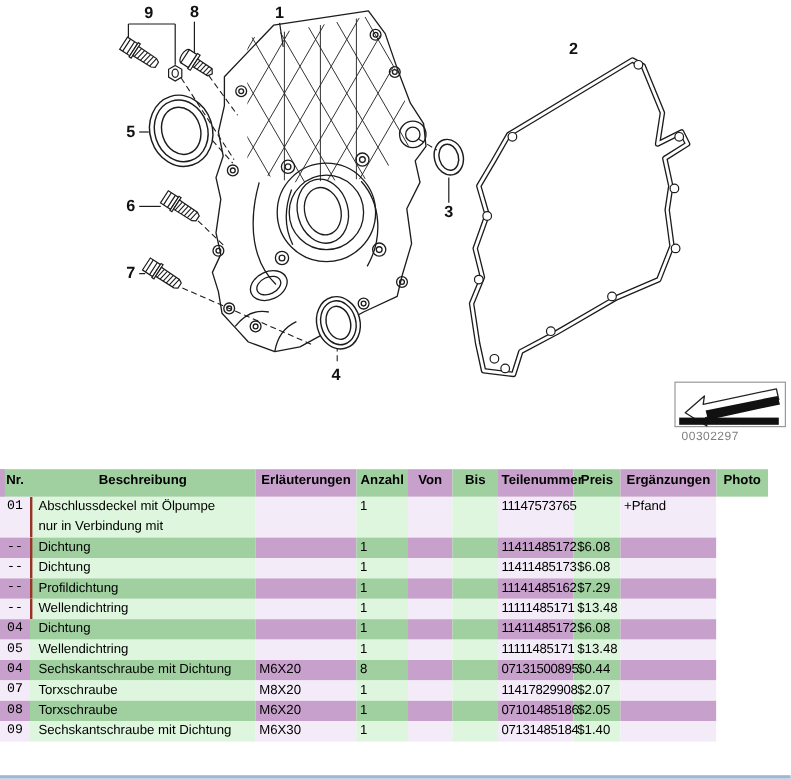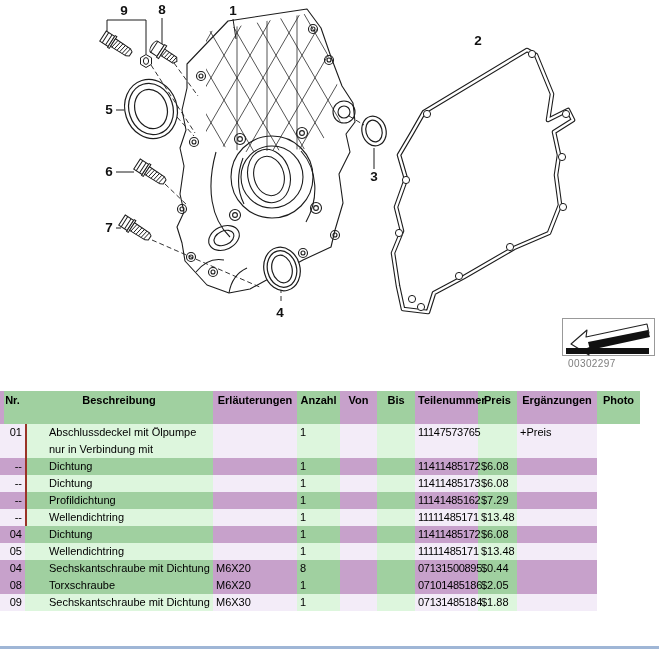--- a/index.html
+++ b/index.html
@@ -11,38 +11,38 @@
   .diagram-wrap{position:absolute;top:0;left:0;width:659px;height:391px;}
   svg text.callout{font-family:"Liberation Sans",sans-serif;font-size:13.5px;font-weight:bold;fill:#111;}
   svg text.stampnum{font-family:"Liberation Sans",sans-serif;font-size:10px;fill:#7d7d7d;letter-spacing:.4px;}
   
   table.parts{
     position:absolute;top:391px;left:0;width:640px;
     border-collapse:collapse;table-layout:fixed;
     font-size:11px;line-height:17px;
   }
   table.parts th,table.parts td{padding:0 3px;margin:0;vertical-align:top;overflow:visible;white-space:nowrap;}
-  table.parts th{height:33px;line-height:18px;font-weight:bold;text-align:center;font-size:11px;}
+  table.parts th{height:23px;line-height:18px;font-weight:bold;text-align:center;font-size:11px;}
   table.parts td{height:17px;}
   th.colG{background:var(--strong-green);}
   th.colP{background:var(--strong-purple);}
   th.c0{background:var(--strong-green);box-shadow:inset 4px 0 0 var(--strong-purple);text-align:left;padding-left:6px;}
   th.c9{background:var(--strong-green);}
   tr.strong td.colG{background:var(--strong-green);}
   tr.strong td.colP{background:var(--strong-purple);}
   tr.pale td.colG{background:var(--pale-green);}
   tr.pale td.colP{background:var(--pale-purple);}
   td.photo{background:#fff;}
-  td.c0{text-align:right;padding:0 2px;}
+  td.c0{text-align:center;padding:0 2px;font-family:Liberation Mono, monospace;}
   td.c3{padding-left:7px;}
   td.tn{padding-left:2px;letter-spacing:-0.3px;}
   td.price{text-align:left;padding-right:2px;}
   tr.grouped td.c1{box-shadow:inset 2px 0 0 var(--group-bar);}
   td.desc{white-space:normal;}
-  .desc-main,.desc-note{white-space:nowrap;line-height:17px;padding-left:21px;}
+  .desc-main,.desc-note{white-space:nowrap;line-height:17px;padding-left:4px;}
   
   .bottom-line{position:absolute;left:0;top:646px;width:659px;height:3px;background:var(--bottom-line);}
 </style>
 </head>
 <body>
 
 <div class="diagram-wrap">
 <svg width="659" height="391" viewBox="0 0 659 391" xmlns="http://www.w3.org/2000/svg">
   <defs>
     <g id="hexbolt" fill="#fff" stroke="#1c1c1c" stroke-width="1">
@@ -241,21 +241,21 @@
     <td class="c1 colG desc">
       <div class="desc-main">Abschlussdeckel mit Ölpumpe</div>
       <div class="desc-note">nur in Verbindung mit</div>
     </td>
     <td class="c2 colP"></td>
     <td class="c3 colG">1</td>
     <td class="c4 colP"></td>
     <td class="c5 colG"></td>
     <td class="c6 colP tn">11147573765</td>
     <td class="c7 colG price"></td>
-    <td class="c8 colP">+Preis</td>
+    <td class="c8 colP">+Pfand</td>
     <td class="c9 photo"></td>
   </tr>
       <tr class="strong grouped">
     <td class="c0 colP">--</td>
     <td class="c1 colG desc">
       <div class="desc-main">Dichtung</div>
 
     </td>
     <td class="c2 colP"></td>
     <td class="c3 colG">1</td>
@@ -349,20 +349,35 @@
     </td>
     <td class="c2 colP">M6X20</td>
     <td class="c3 colG">8</td>
     <td class="c4 colP"></td>
     <td class="c5 colG"></td>
     <td class="c6 colP tn">07131500895</td>
     <td class="c7 colG price">$0.44</td>
     <td class="c8 colP"></td>
     <td class="c9 photo"></td>
   </tr>
+      <tr class="pale">
+    <td class="c0 colP">07</td>
+    <td class="c1 colG desc">
+      <div class="desc-main">Torxschraube</div>
+
+    </td>
+    <td class="c2 colP">M8X20</td>
+    <td class="c3 colG">1</td>
+    <td class="c4 colP"></td>
+    <td class="c5 colG"></td>
+    <td class="c6 colP tn">11417829908</td>
+    <td class="c7 colG price">$2.07</td>
+    <td class="c8 colP"></td>
+    <td class="c9 photo"></td>
+  </tr>
       <tr class="strong">
     <td class="c0 colP">08</td>
     <td class="c1 colG desc">
       <div class="desc-main">Torxschraube</div>
 
     </td>
     <td class="c2 colP">M6X20</td>
     <td class="c3 colG">1</td>
     <td class="c4 colP"></td>
     <td class="c5 colG"></td>
@@ -375,20 +390,20 @@
     <td class="c0 colP">09</td>
     <td class="c1 colG desc">
       <div class="desc-main">Sechskantschraube mit Dichtung</div>
 
     </td>
     <td class="c2 colP">M6X30</td>
     <td class="c3 colG">1</td>
     <td class="c4 colP"></td>
     <td class="c5 colG"></td>
     <td class="c6 colP tn">07131485184</td>
-    <td class="c7 colG price">$1.88</td>
+    <td class="c7 colG price">$1.40</td>
     <td class="c8 colP"></td>
     <td class="c9 photo"></td>
   </tr>
     </tbody>
 </table>
 
 <div class="bottom-line"></div>
 
 </body></html>

